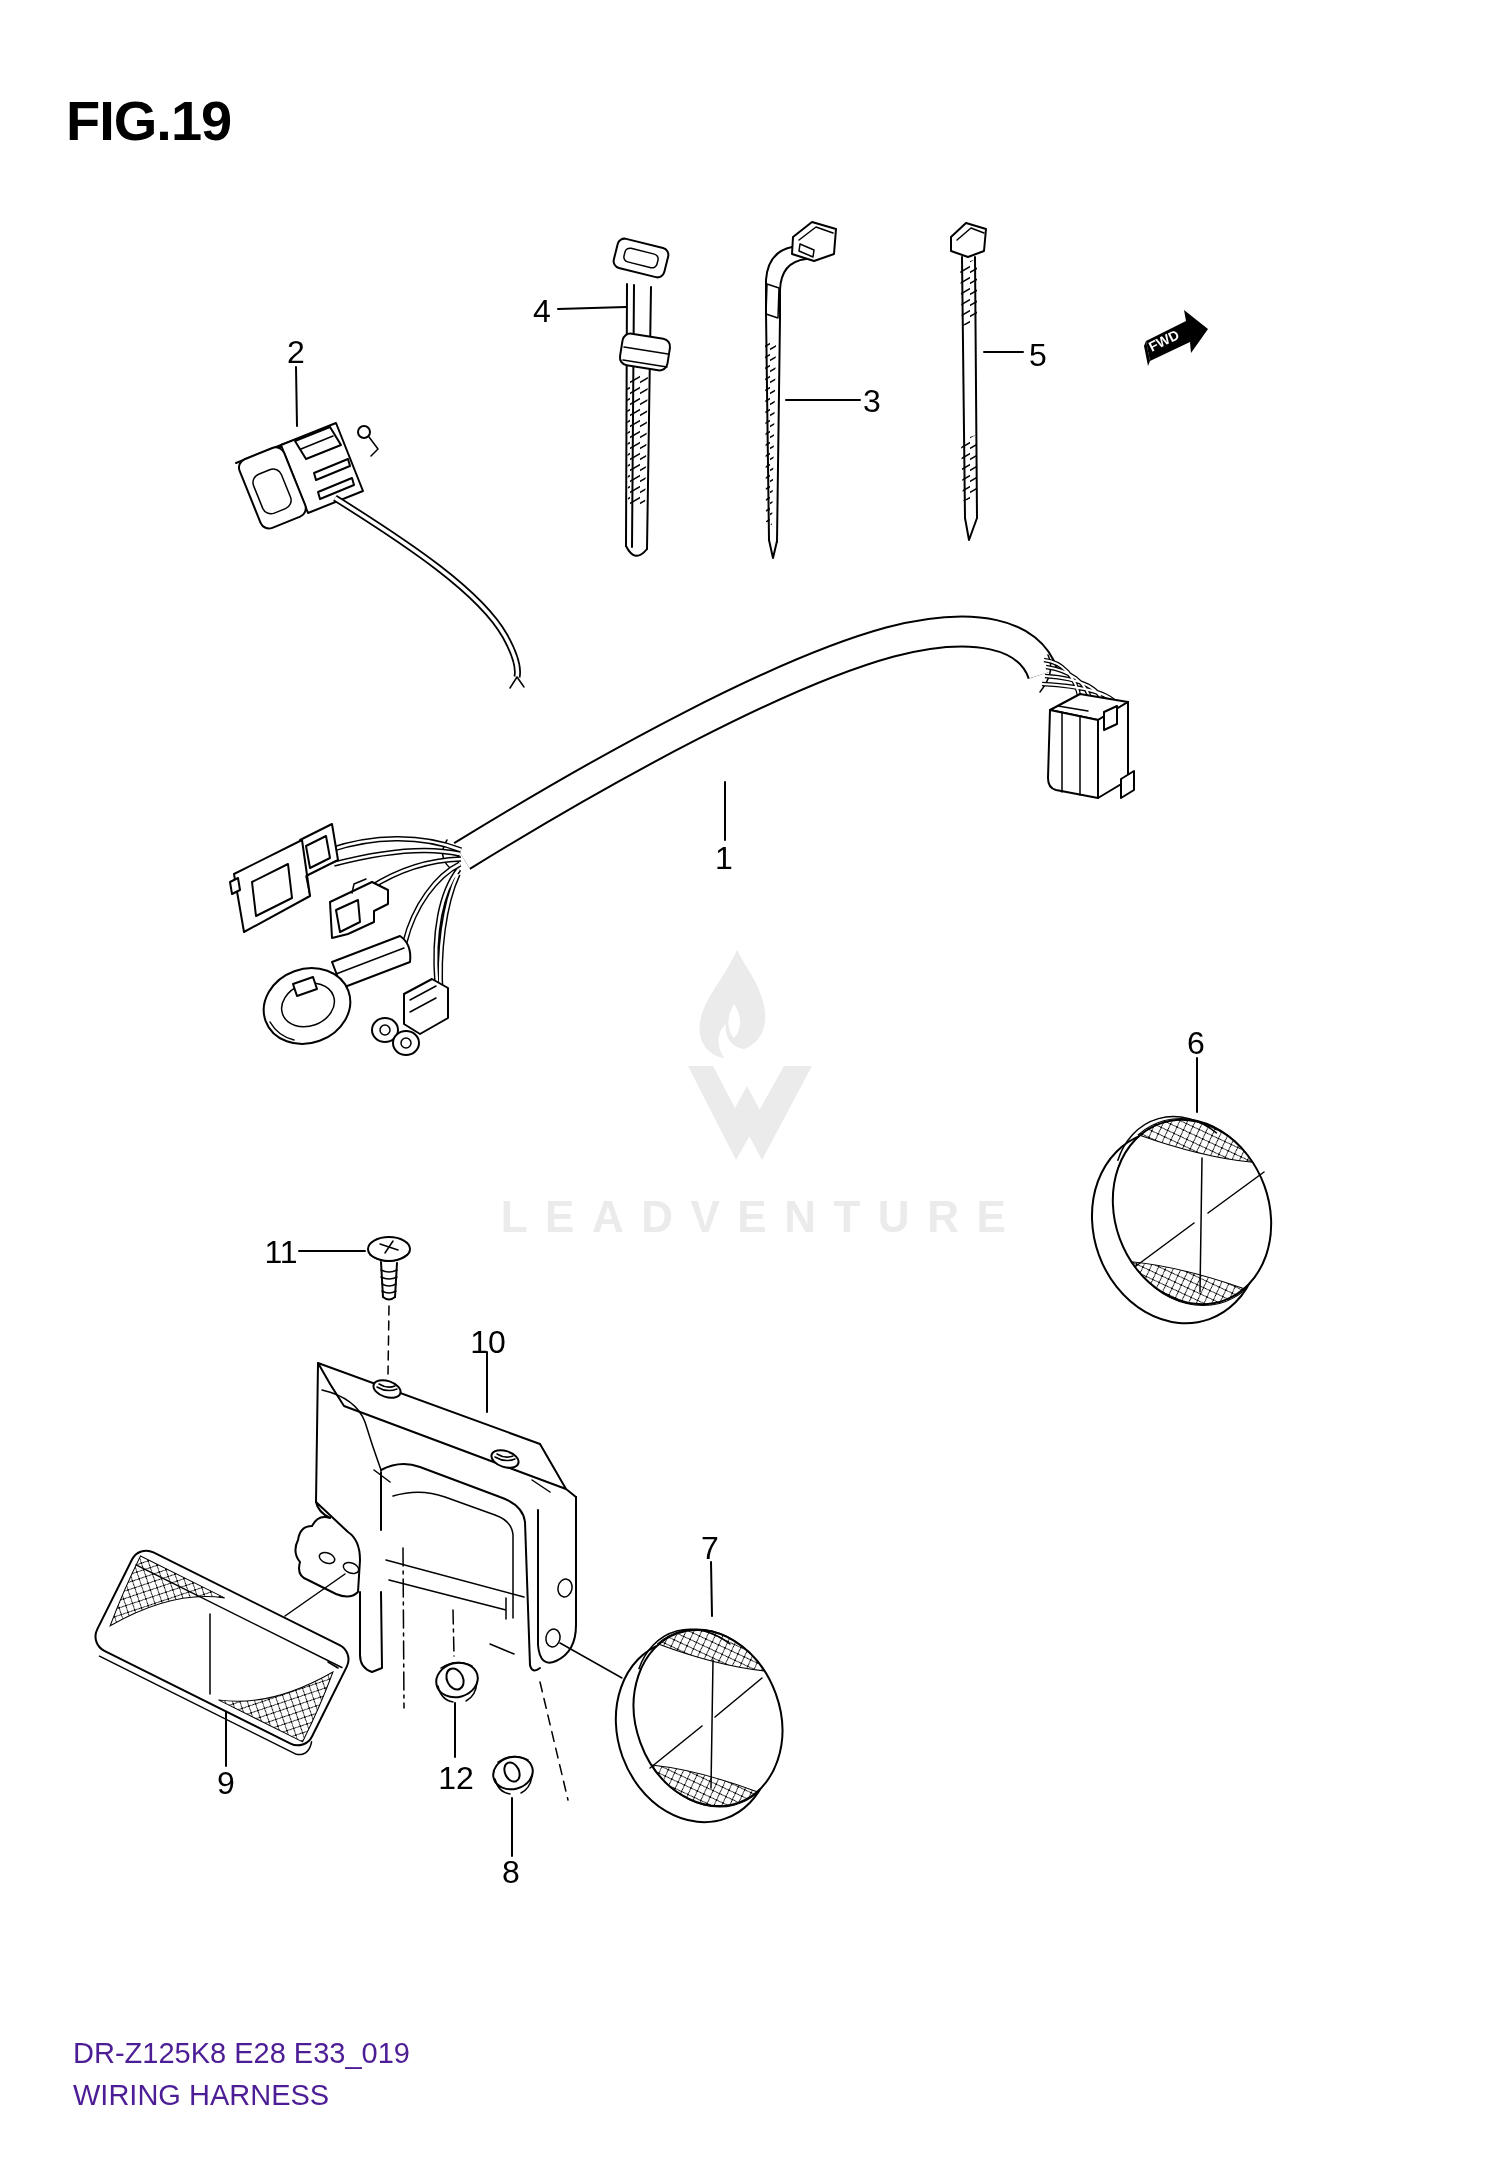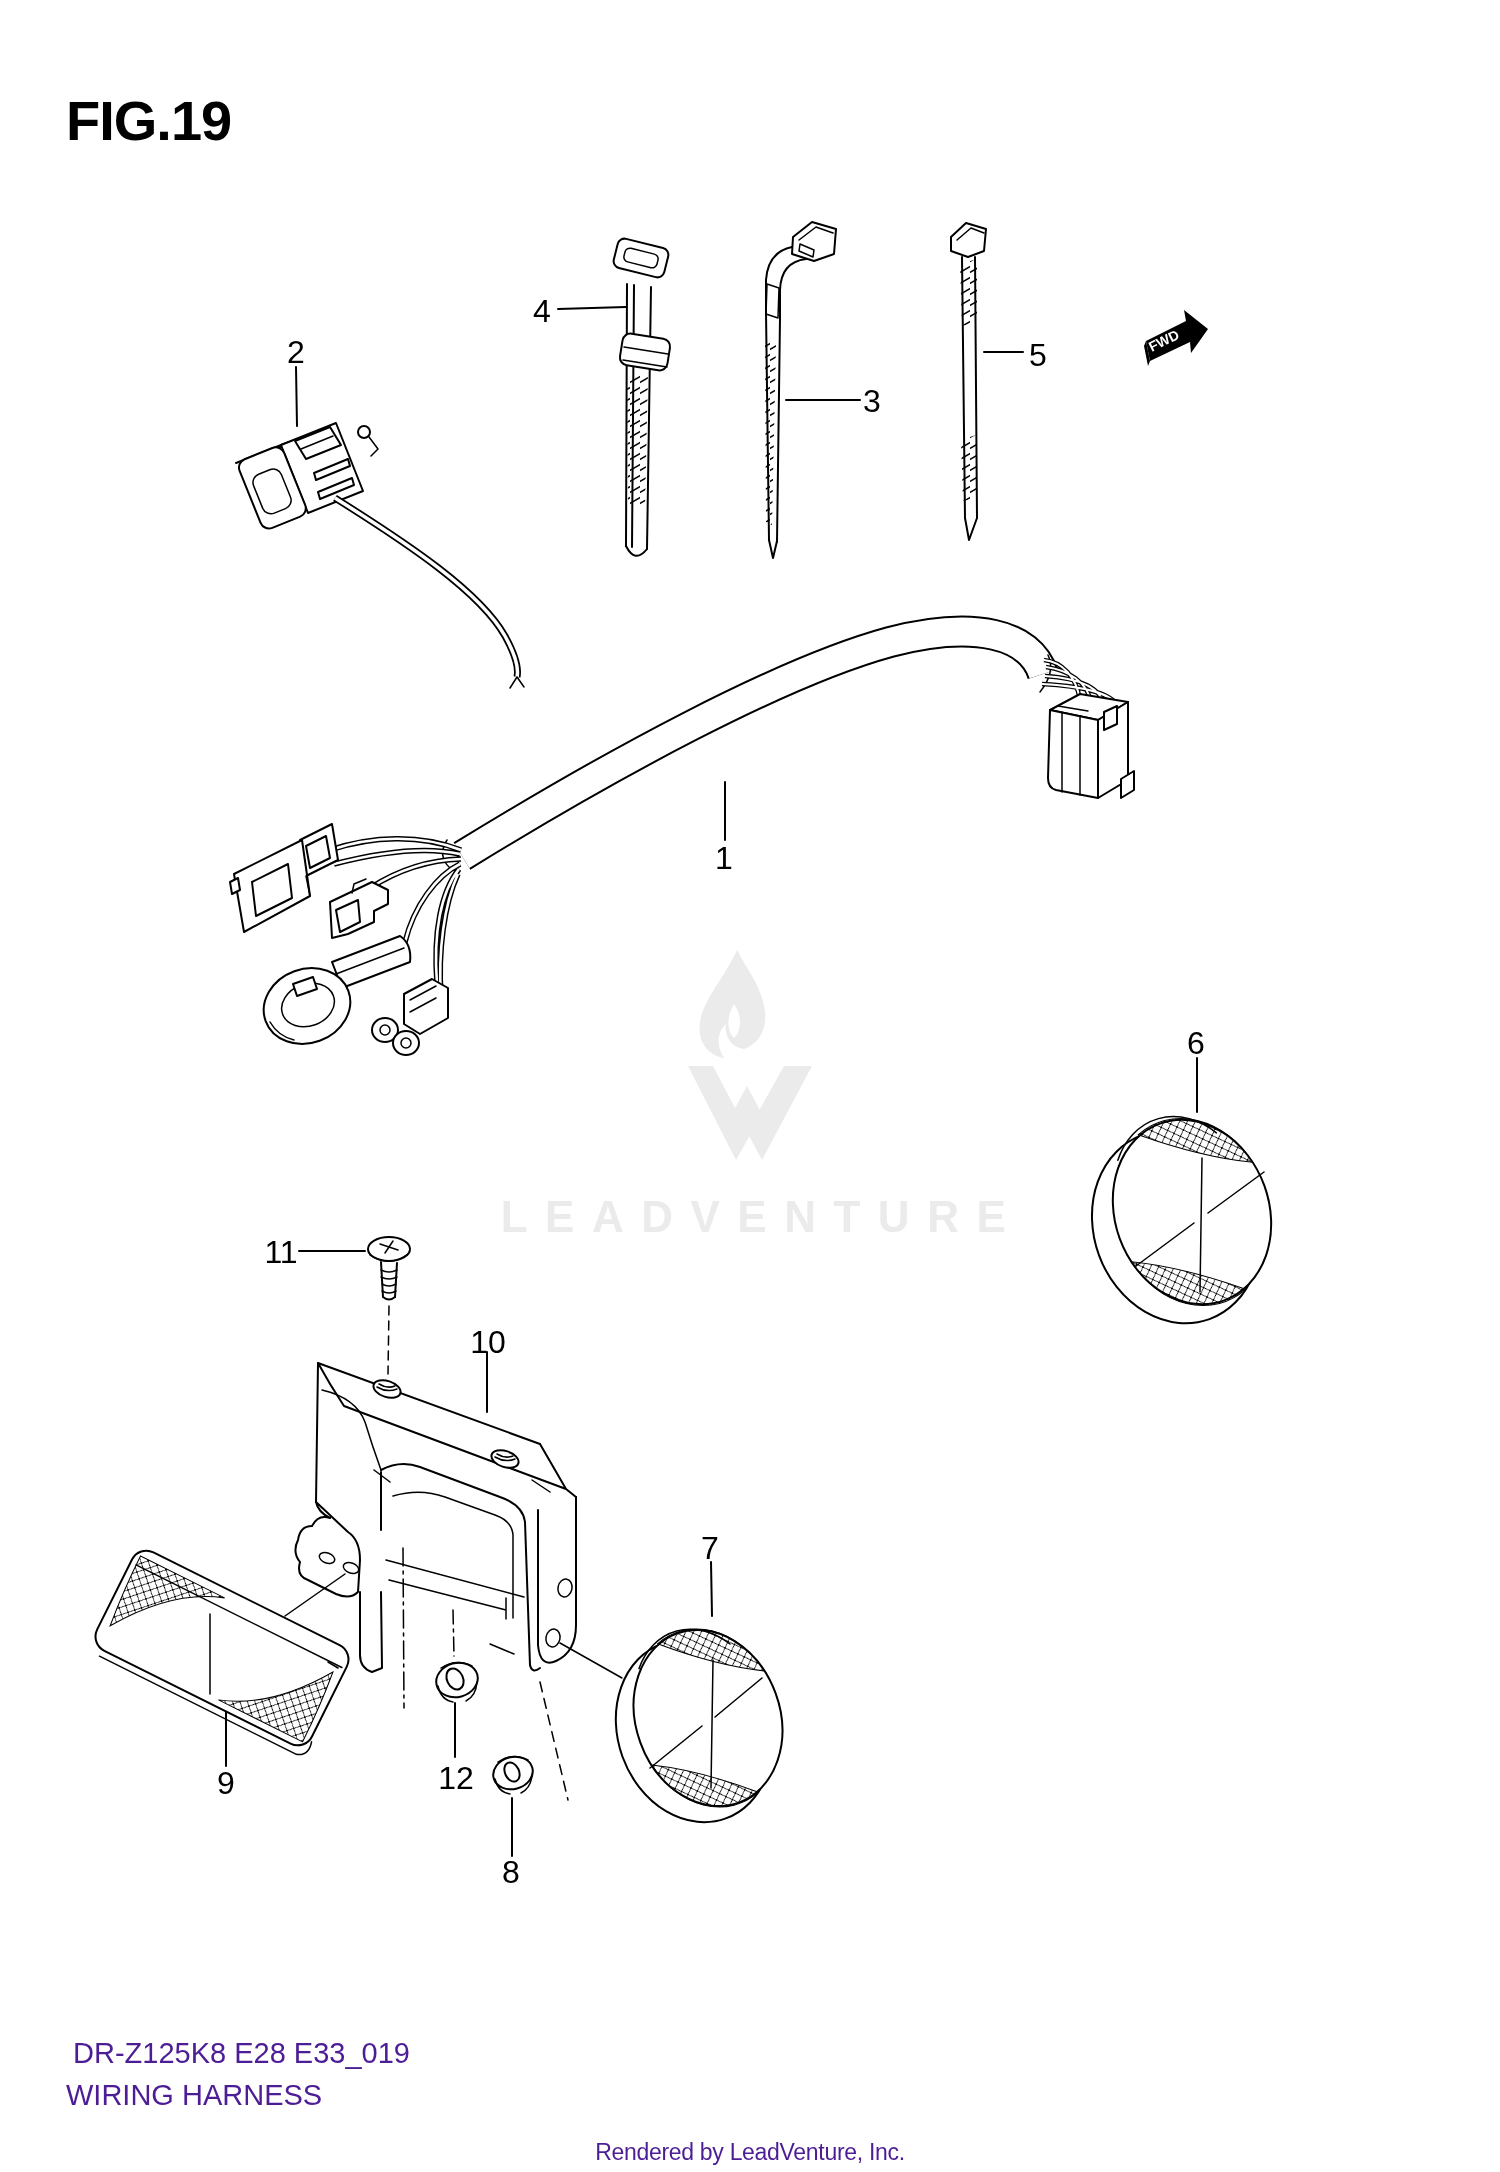--- a/index.html
+++ b/index.html
@@ -2,21 +2,21 @@
 <html><head>
 <meta charset="utf-8">
 <style>
   html,body{margin:0;padding:0;background:#ffffff;}
   #page{position:relative;width:1500px;height:2172px;background:#ffffff;overflow:hidden;
         font-family:"Liberation Sans", sans-serif;color:#000;}
   #fig-title{position:absolute;left:66px;top:88px;font-size:56px;font-weight:bold;letter-spacing:-1px;}
   #diagram-svg{position:absolute;left:0;top:0;width:1500px;height:2172px;}
   .footer-line{position:absolute;font-size:29px;color:#4c1d95;}
   #footer-model{left:73px;top:2037px;}
-  #footer-title{left:66px;top:2079px;}
+  #footer-title{left:73px;top:2079px;}
   #footer-credit{left:0;top:2139px;width:1500px;text-align:center;font-size:23px;letter-spacing:-0.3px;}
   svg text.callout{font-family:"Liberation Sans",sans-serif;font-size:32px;fill:#000;}
   svg text.wm{font-family:"Liberation Sans",sans-serif;font-size:44px;font-weight:bold;
               fill:#ebebeb;letter-spacing:17.5px;}
   svg text.fwd{font-family:"Liberation Sans",sans-serif;font-size:14px;font-weight:bold;fill:#ffffff;}
   .ln{fill:none;stroke:#000;stroke-width:2;stroke-linecap:round;stroke-linejoin:round;}
   .ln15{fill:none;stroke:#000;stroke-width:1.5;stroke-linecap:round;stroke-linejoin:round;}
   .wh{fill:#ffffff;stroke:#000;stroke-width:2;stroke-linejoin:round;}
 </style>
 </head>
@@ -277,14 +277,13 @@
       <text class="callout" x="511" y="1883" text-anchor="middle">8</text>
       <text class="callout" x="226" y="1794" text-anchor="middle">9</text>
       <text class="callout" x="488" y="1353" text-anchor="middle">10</text>
       <text class="callout" x="281" y="1263" text-anchor="middle">11</text>
       <text class="callout" x="456" y="1789" text-anchor="middle">12</text>
     </g>
   </svg>
 
   <div class="footer-line" id="footer-model">DR-Z125K8 E28 E33_019</div>
   <div class="footer-line" id="footer-title">WIRING HARNESS</div>
-  <div class="footer-line" id="footer-credit">Rendered by LeadVenture, Inc.</div>
 </div>
 
 </body></html>

